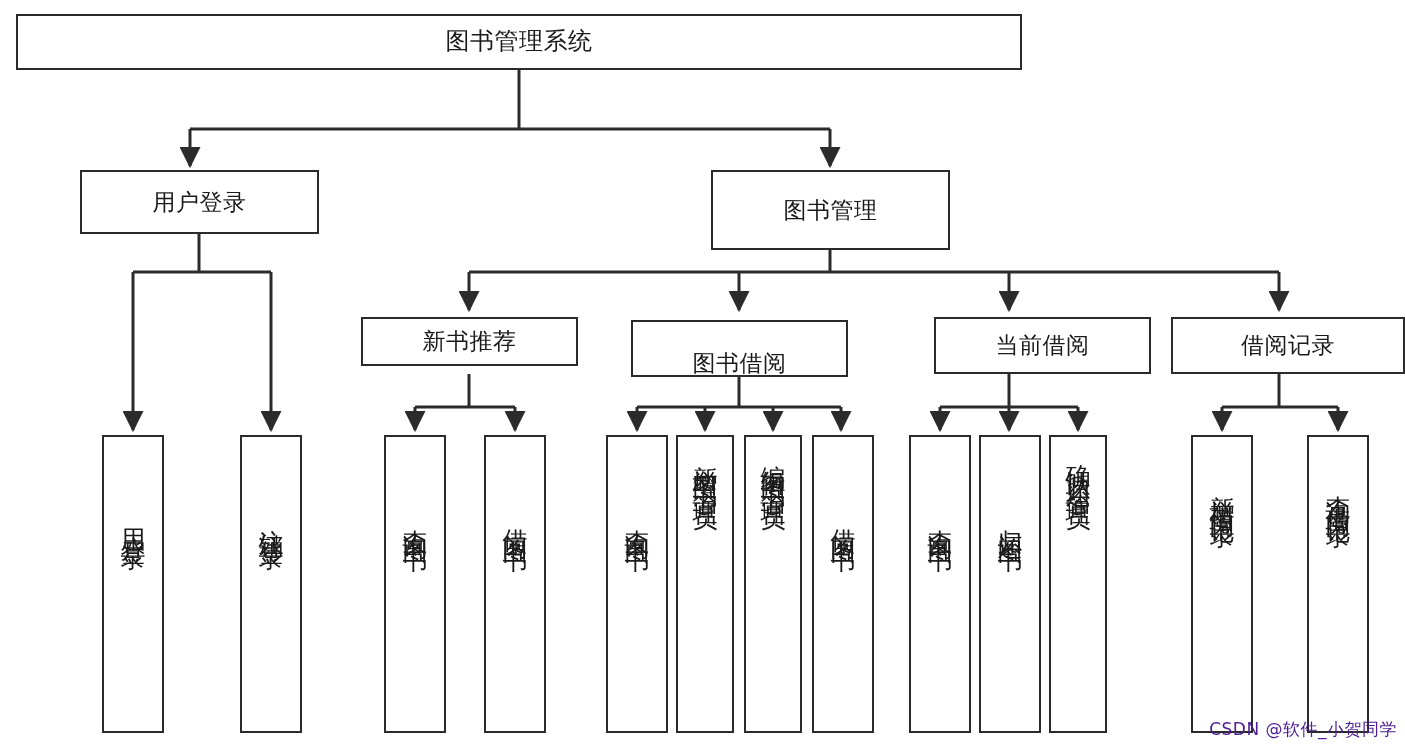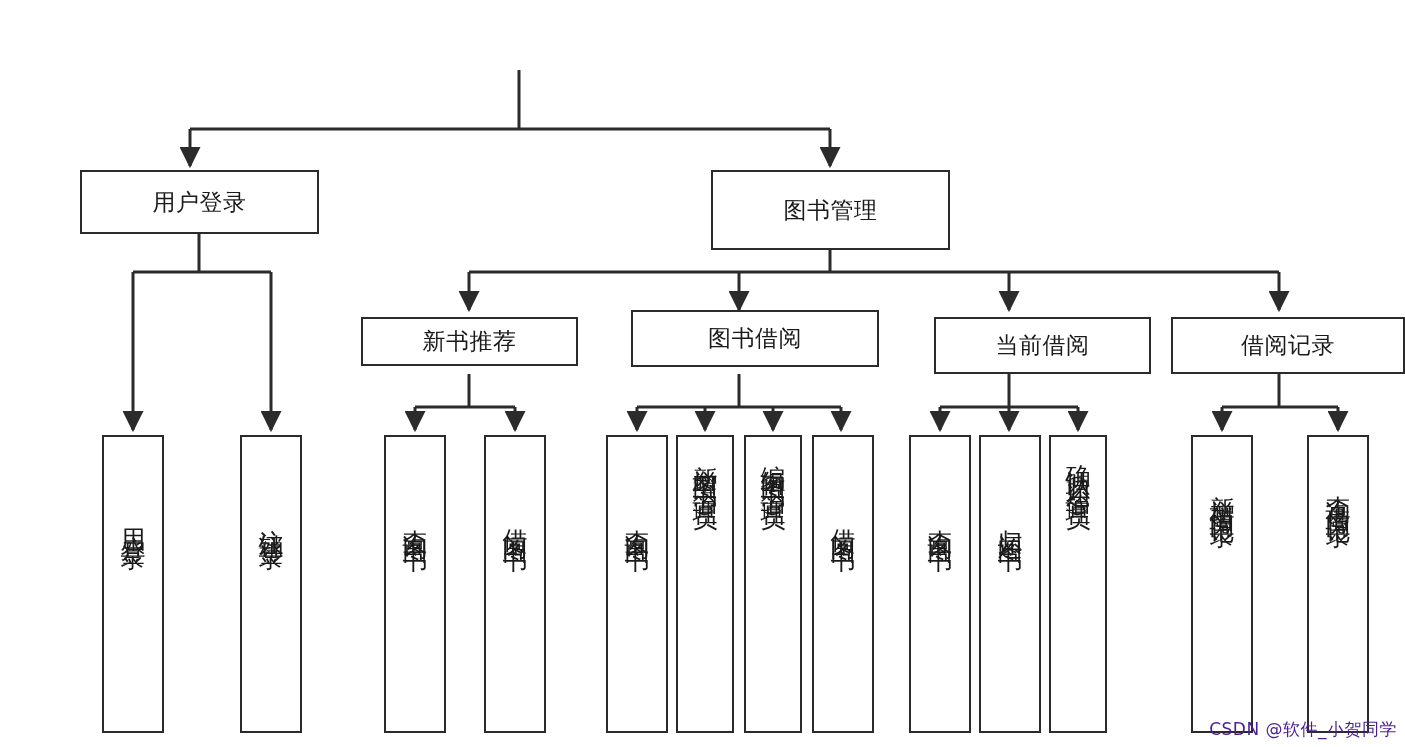--- a/index.html
+++ b/index.html
@@ -117,32 +117,35 @@
       <path d="M 1009 407 L 1009 430" marker-end="url(#arrow)"></path>
       <path d="M 1078 407 L 1078 430" marker-end="url(#arrow)"></path>
 
       <path d="M 1279 374 L 1279 407"></path>
       <path d="M 1222 407 L 1338 407"></path>
       <path d="M 1222 407 L 1222 430" marker-end="url(#arrow)"></path>
       <path d="M 1338 407 L 1338 430" marker-end="url(#arrow)"></path>
     </g>
   </svg>
 
+  <div class="node horiz root" style="left:16px;top:14px;width:1006px;height:56px;">
+    <span class="label">图书管理系统</span>
+  </div>
 
   <div class="node horiz" style="left:80px;top:170px;width:239px;height:64px;">
     <span class="label">用户登录</span>
   </div>
   <div class="node horiz" style="left:711px;top:170px;width:239px;height:80px;">
     <span class="label">图书管理</span>
   </div>
 
   <div class="node horiz" style="left:361px;top:317px;width:217px;height:49px;">
     <span class="label">新书推荐</span>
   </div>
-  <div class="node horiz" style="left:631px;top:310px;width:248px;height:57px;">
+  <div class="node horiz" style="left:631px;top:320px;width:217px;height:57px;align-items:flex-end;">
     <span class="label">图书借阅</span>
   </div>
   <div class="node horiz" style="left:901px;top:317px;width:217px;height:57px;margin-left:33px;">
     <span class="label">当前借阅</span>
   </div>
   <div class="node horiz" style="left:1171px;top:317px;width:234px;height:57px;">
     <span class="label">借阅记录</span>
   </div>
 
   <div class="node vert" style="left:102px;top:435px;width:62px;height:298px;padding-top:72px;">

